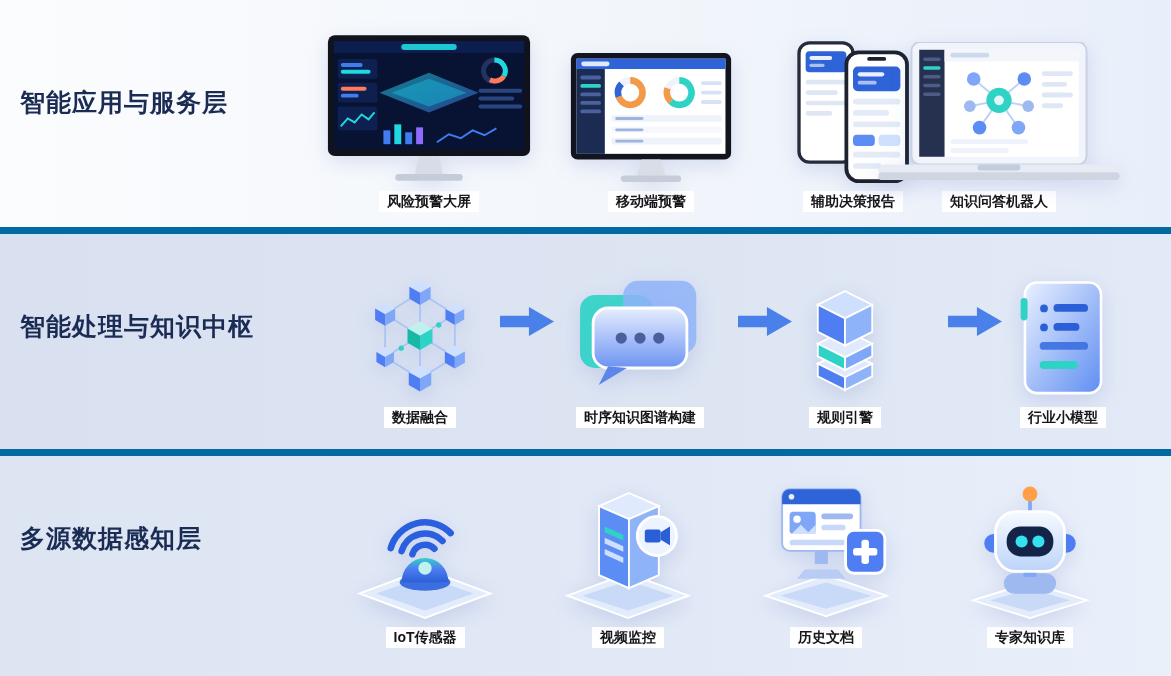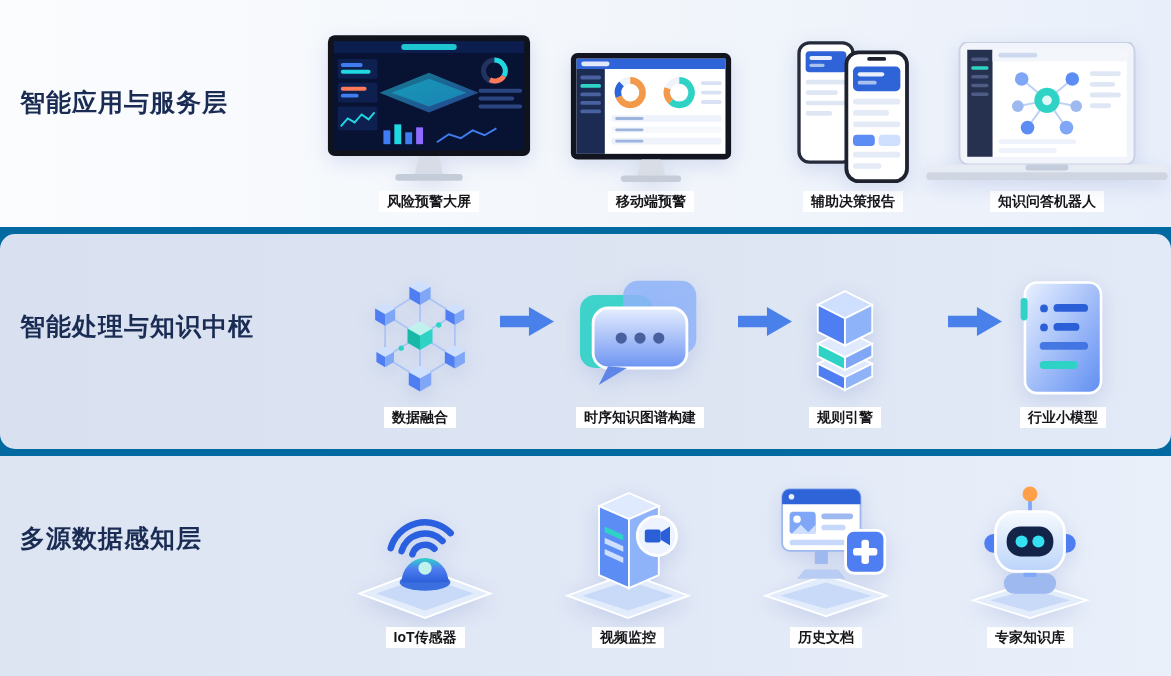--- a/index.html
+++ b/index.html
@@ -2,21 +2,21 @@
 <html><head>
 <meta charset="utf-8">
 <style>
   html,body{margin:0;padding:0;background:#ffffff;}
   .canvas{
     position:relative;width:1171px;height:676px;overflow:hidden;
     font-family:"Liberation Sans","DejaVu Sans",sans-serif;background:#0369a1;
   }
   .band{position:absolute;left:0;width:1171px;}
   .band-app{top:0;height:227px;background:linear-gradient(90deg,#fbfcfe 0%,#f2f6fb 55%,#e9effa 100%);}
-  .band-processing{top:234px;height:215px;background:linear-gradient(90deg,#d9e1f1 0%,#dde5f3 60%,#e3eaf7 100%);border-radius:15px;}
+  .band-processing{top:234px;height:215px;background:linear-gradient(90deg,#d9e1f1 0%,#dde5f3 60%,#e3eaf7 100%);}
   .band-perception{top:456px;height:220px;background:linear-gradient(90deg,#dde5f3 0%,#e1e8f6 55%,#eaf0fa 100%);}
   .layer-label{
     position:absolute;left:20px;margin:0;font-size:25px;font-weight:800;
     color:#1a2c54;letter-spacing:1px;white-space:nowrap;
   }
   .band-app .layer-label{top:86px;}
   .band-processing .layer-label{top:76px;}
   .band-perception .layer-label{top:66px;}
   .item{
     position:absolute;display:flex;flex-direction:column;align-items:center;
@@ -140,21 +140,21 @@
           <rect x="59" y="86" width="50" height="6" rx="3" fill="#e4ebf7"></rect>
           <rect x="59" y="100" width="23" height="12" rx="4" fill="#5b8df5"></rect>
           <rect x="86" y="100" width="23" height="12" rx="4" fill="#cfe0ff"></rect>
           <rect x="59" y="118" width="50" height="6" rx="3" fill="#e4ebf7"></rect>
           <rect x="59" y="130" width="30" height="6" rx="3" fill="#e4ebf7"></rect>
         </svg>
       </div>
       <div class="caption">辅助决策报告</div>
     </div>
 
-    <div class="item" style="left:924px;width:246px;">
+    <div class="item" style="left:876px;width:246px;">
       <div class="icon-wrap">
         <svg viewBox="0 0 252 146" width="246" height="142">
           <rect x="36" y="0" width="180" height="126" rx="9" fill="#f1f4fa" stroke="#c9d2e2" stroke-width="2"></rect>
           <rect x="44" y="8" width="164" height="110" fill="#ffffff"></rect>
           <rect x="44" y="8" width="26" height="110" fill="#26304f"></rect>
           <rect x="48" y="16" width="18" height="3.5" rx="1.75" fill="#4d5b85"></rect>
           <rect x="48" y="25" width="18" height="3.5" rx="1.75" fill="#2fd3c6"></rect>
           <rect x="48" y="34" width="18" height="3.5" rx="1.75" fill="#4d5b85"></rect>
           <rect x="48" y="43" width="18" height="3.5" rx="1.75" fill="#4d5b85"></rect>
           <rect x="48" y="52" width="18" height="3.5" rx="1.75" fill="#4d5b85"></rect>

